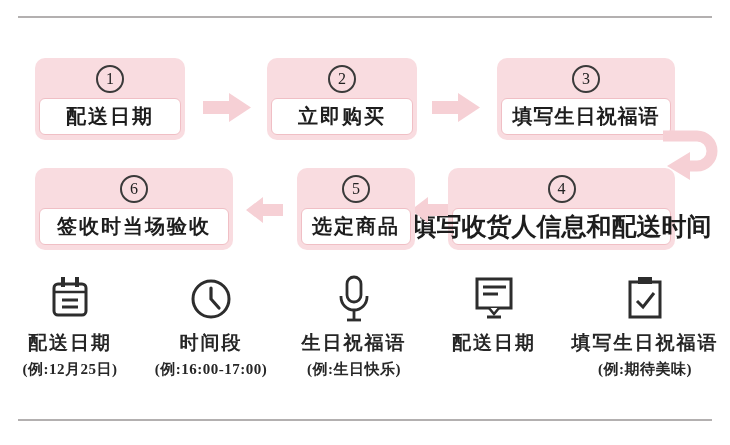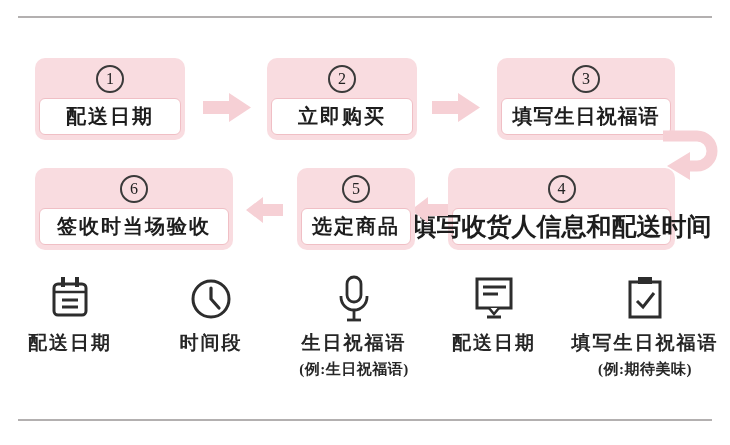--- a/index.html
+++ b/index.html
@@ -129,43 +129,45 @@
       <svg width="46" height="50" viewBox="0 0 46 50">
         <rect x="7" y="10" width="32" height="31" rx="4" fill="none" stroke="#2d2d2d" stroke-width="3"></rect>
         <line x1="16" y1="3" x2="16" y2="13" stroke="#2d2d2d" stroke-width="4"></line>
         <line x1="30" y1="3" x2="30" y2="13" stroke="#2d2d2d" stroke-width="4"></line>
         <line x1="7" y1="18" x2="39" y2="18" stroke="#2d2d2d" stroke-width="2.5"></line>
         <line x1="15" y1="26" x2="31" y2="26" stroke="#2d2d2d" stroke-width="3"></line>
         <line x1="15" y1="33" x2="31" y2="33" stroke="#2d2d2d" stroke-width="3"></line>
       </svg>
     </div>
     <div class="legend-title">配送日期</div>
+    <div class="legend-example">(例:12月25日)</div>
   </div>
 
   <div class="legend-col c2">
     <div class="legend-icon">
       <svg width="46" height="50" viewBox="0 0 46 50">
         <circle cx="23" cy="25" r="18" fill="none" stroke="#2d2d2d" stroke-width="3"></circle>
         <path d="M23 14 V25 L31 34" fill="none" stroke="#2d2d2d" stroke-width="3.2" stroke-linecap="round"></path>
       </svg>
     </div>
     <div class="legend-title">时间段</div>
+    <div class="legend-example">(例:16:00-17:00)</div>
   </div>
 
   <div class="legend-col c3">
     <div class="legend-icon">
       <svg width="46" height="50" viewBox="0 0 46 50">
         <rect x="16" y="3" width="14" height="25" rx="7" fill="none" stroke="#2d2d2d" stroke-width="2.8"></rect>
         <path d="M10 22 v1 a13 13 0 0 0 26 0 v-1" fill="none" stroke="#2d2d2d" stroke-width="2.8"></path>
         <line x1="23" y1="37" x2="23" y2="45" stroke="#2d2d2d" stroke-width="2.8"></line>
         <line x1="16" y1="46" x2="30" y2="46" stroke="#2d2d2d" stroke-width="2.8"></line>
       </svg>
     </div>
     <div class="legend-title">生日祝福语</div>
-    <div class="legend-example">(例:生日祝福语)</div>
+    <div class="legend-example">(例:生日快乐)</div>
   </div>
 
   <div class="legend-col c4">
     <div class="legend-icon">
       <svg width="50" height="50" viewBox="0 0 50 50">
         <rect x="8" y="5" width="34" height="29" fill="none" stroke="#2d2d2d" stroke-width="3"></rect>
         <line x1="14" y1="13" x2="37" y2="13" stroke="#2d2d2d" stroke-width="3"></line>
         <line x1="14" y1="20" x2="29" y2="20" stroke="#2d2d2d" stroke-width="3"></line>
         <path d="M20 34 L25 40 L30 34" fill="#ffffff" stroke="#2d2d2d" stroke-width="2.5"></path>
         <line x1="18" y1="43" x2="32" y2="43" stroke="#2d2d2d" stroke-width="3"></line>

